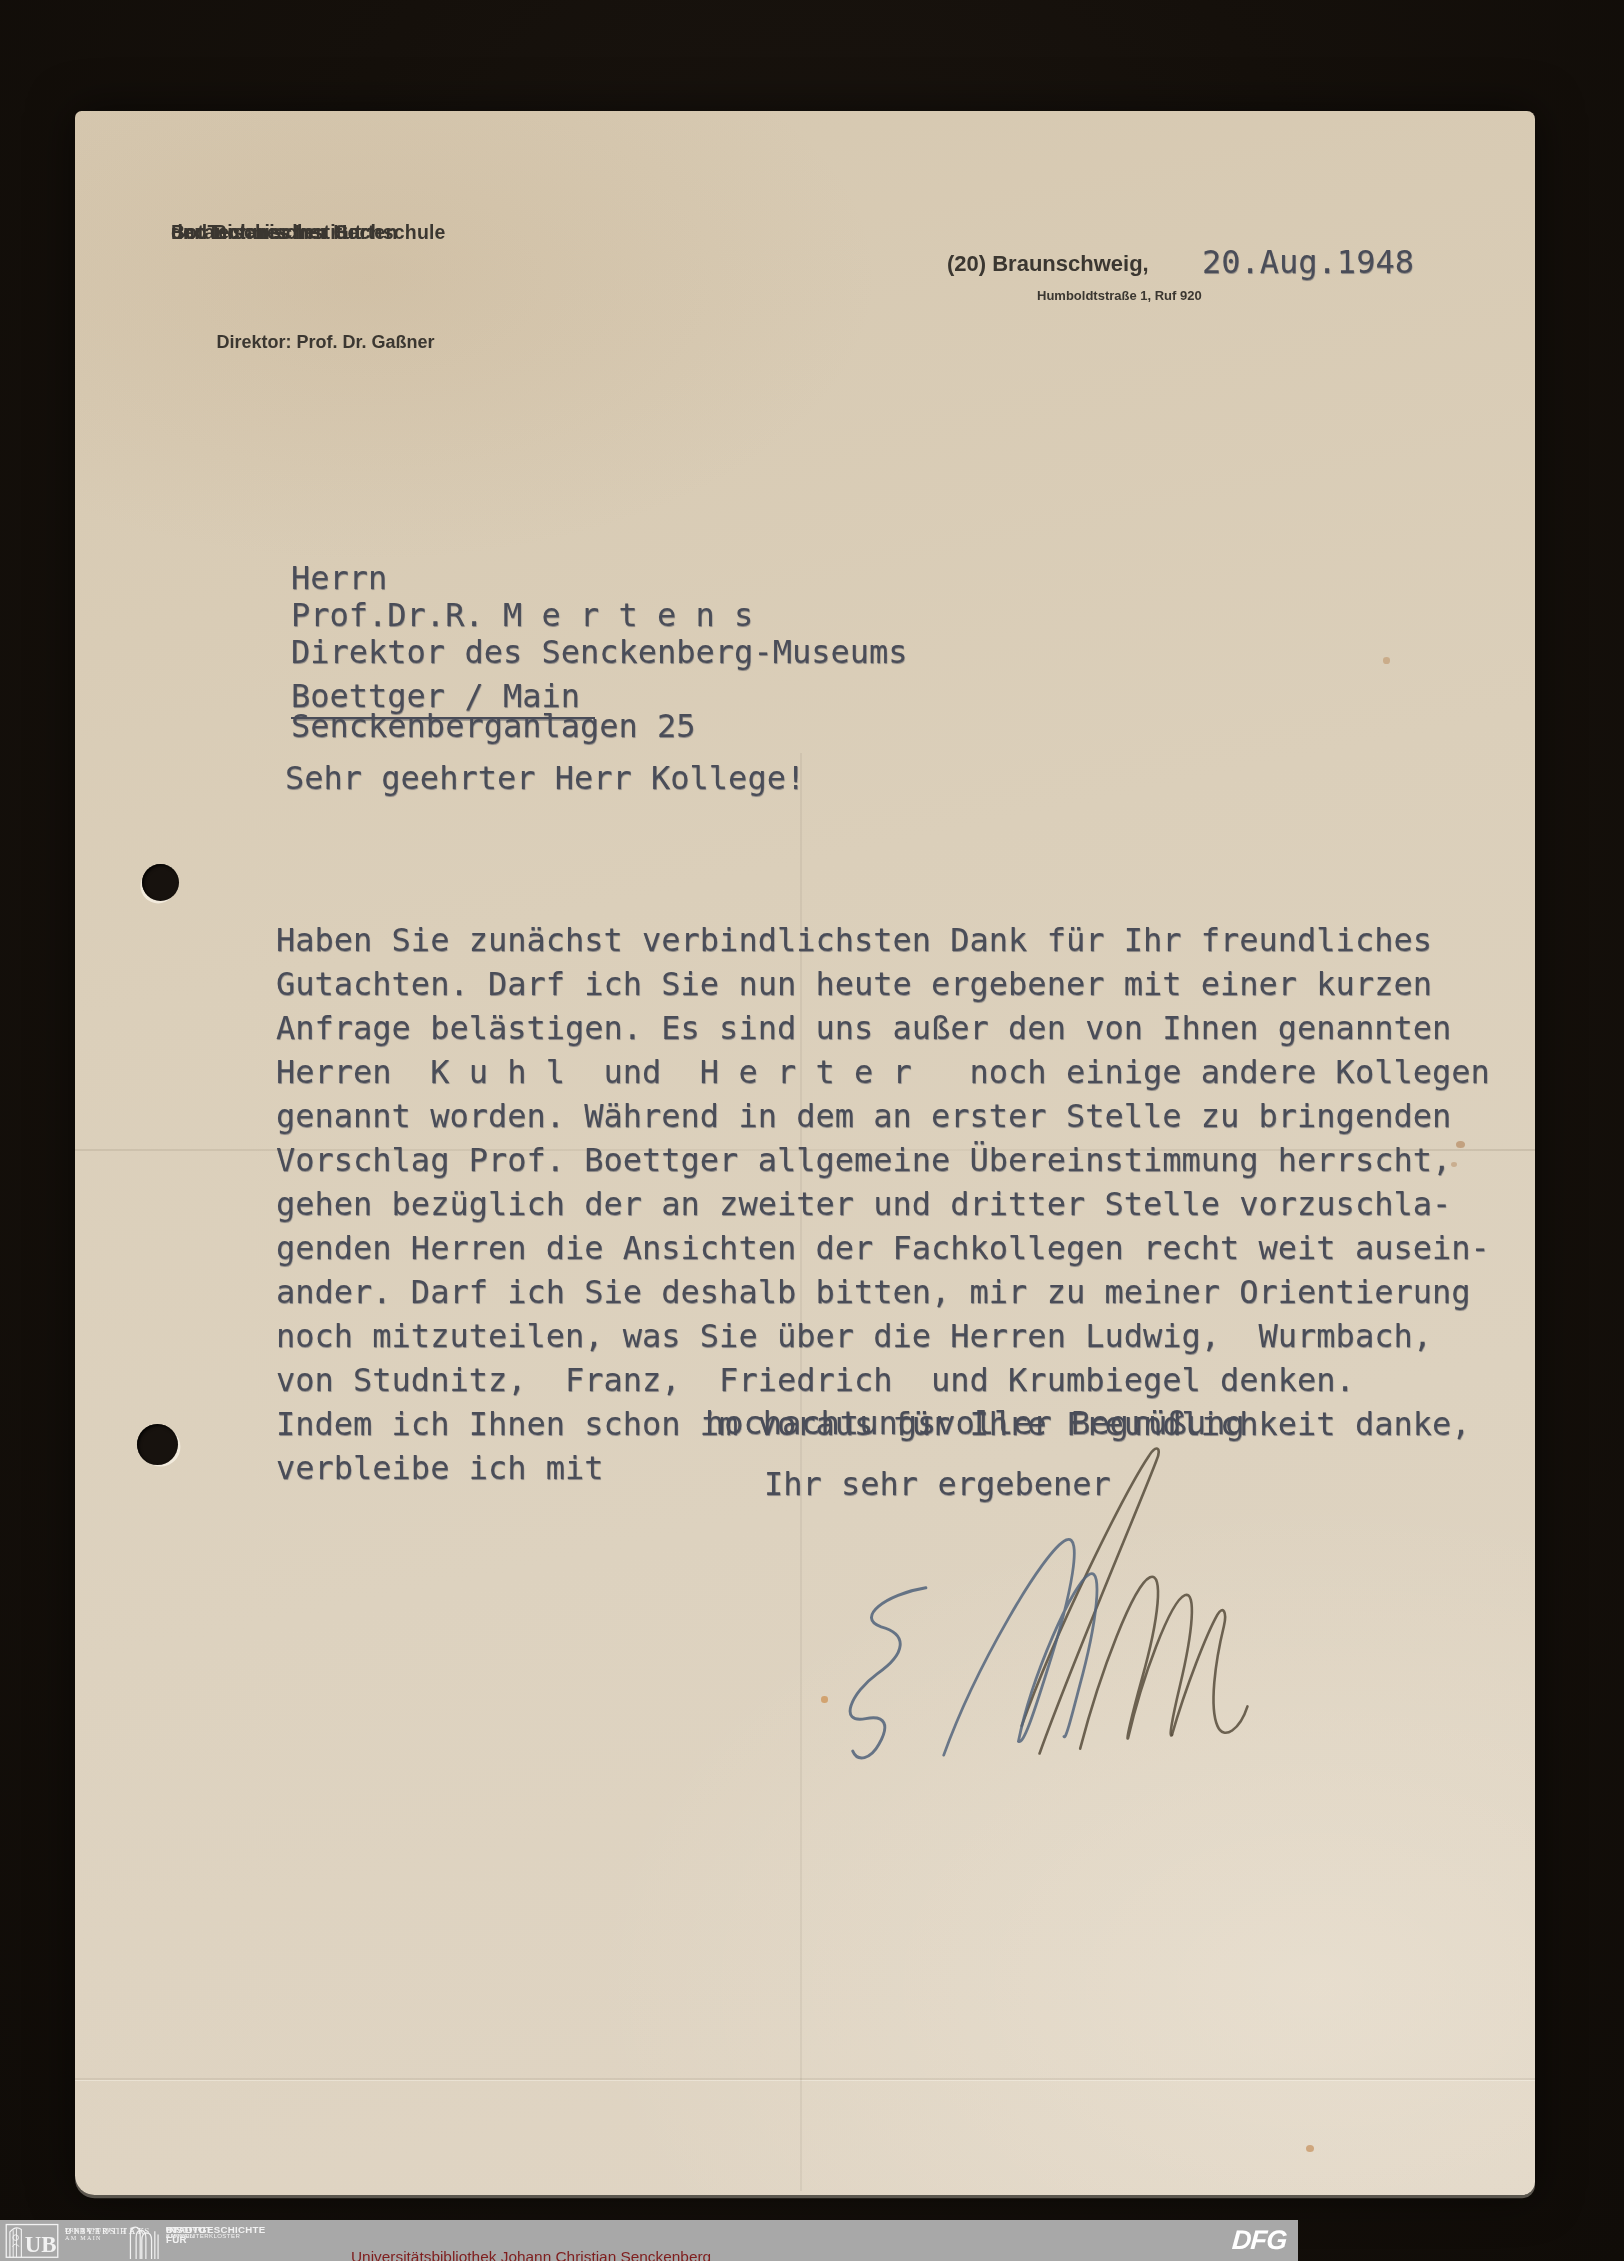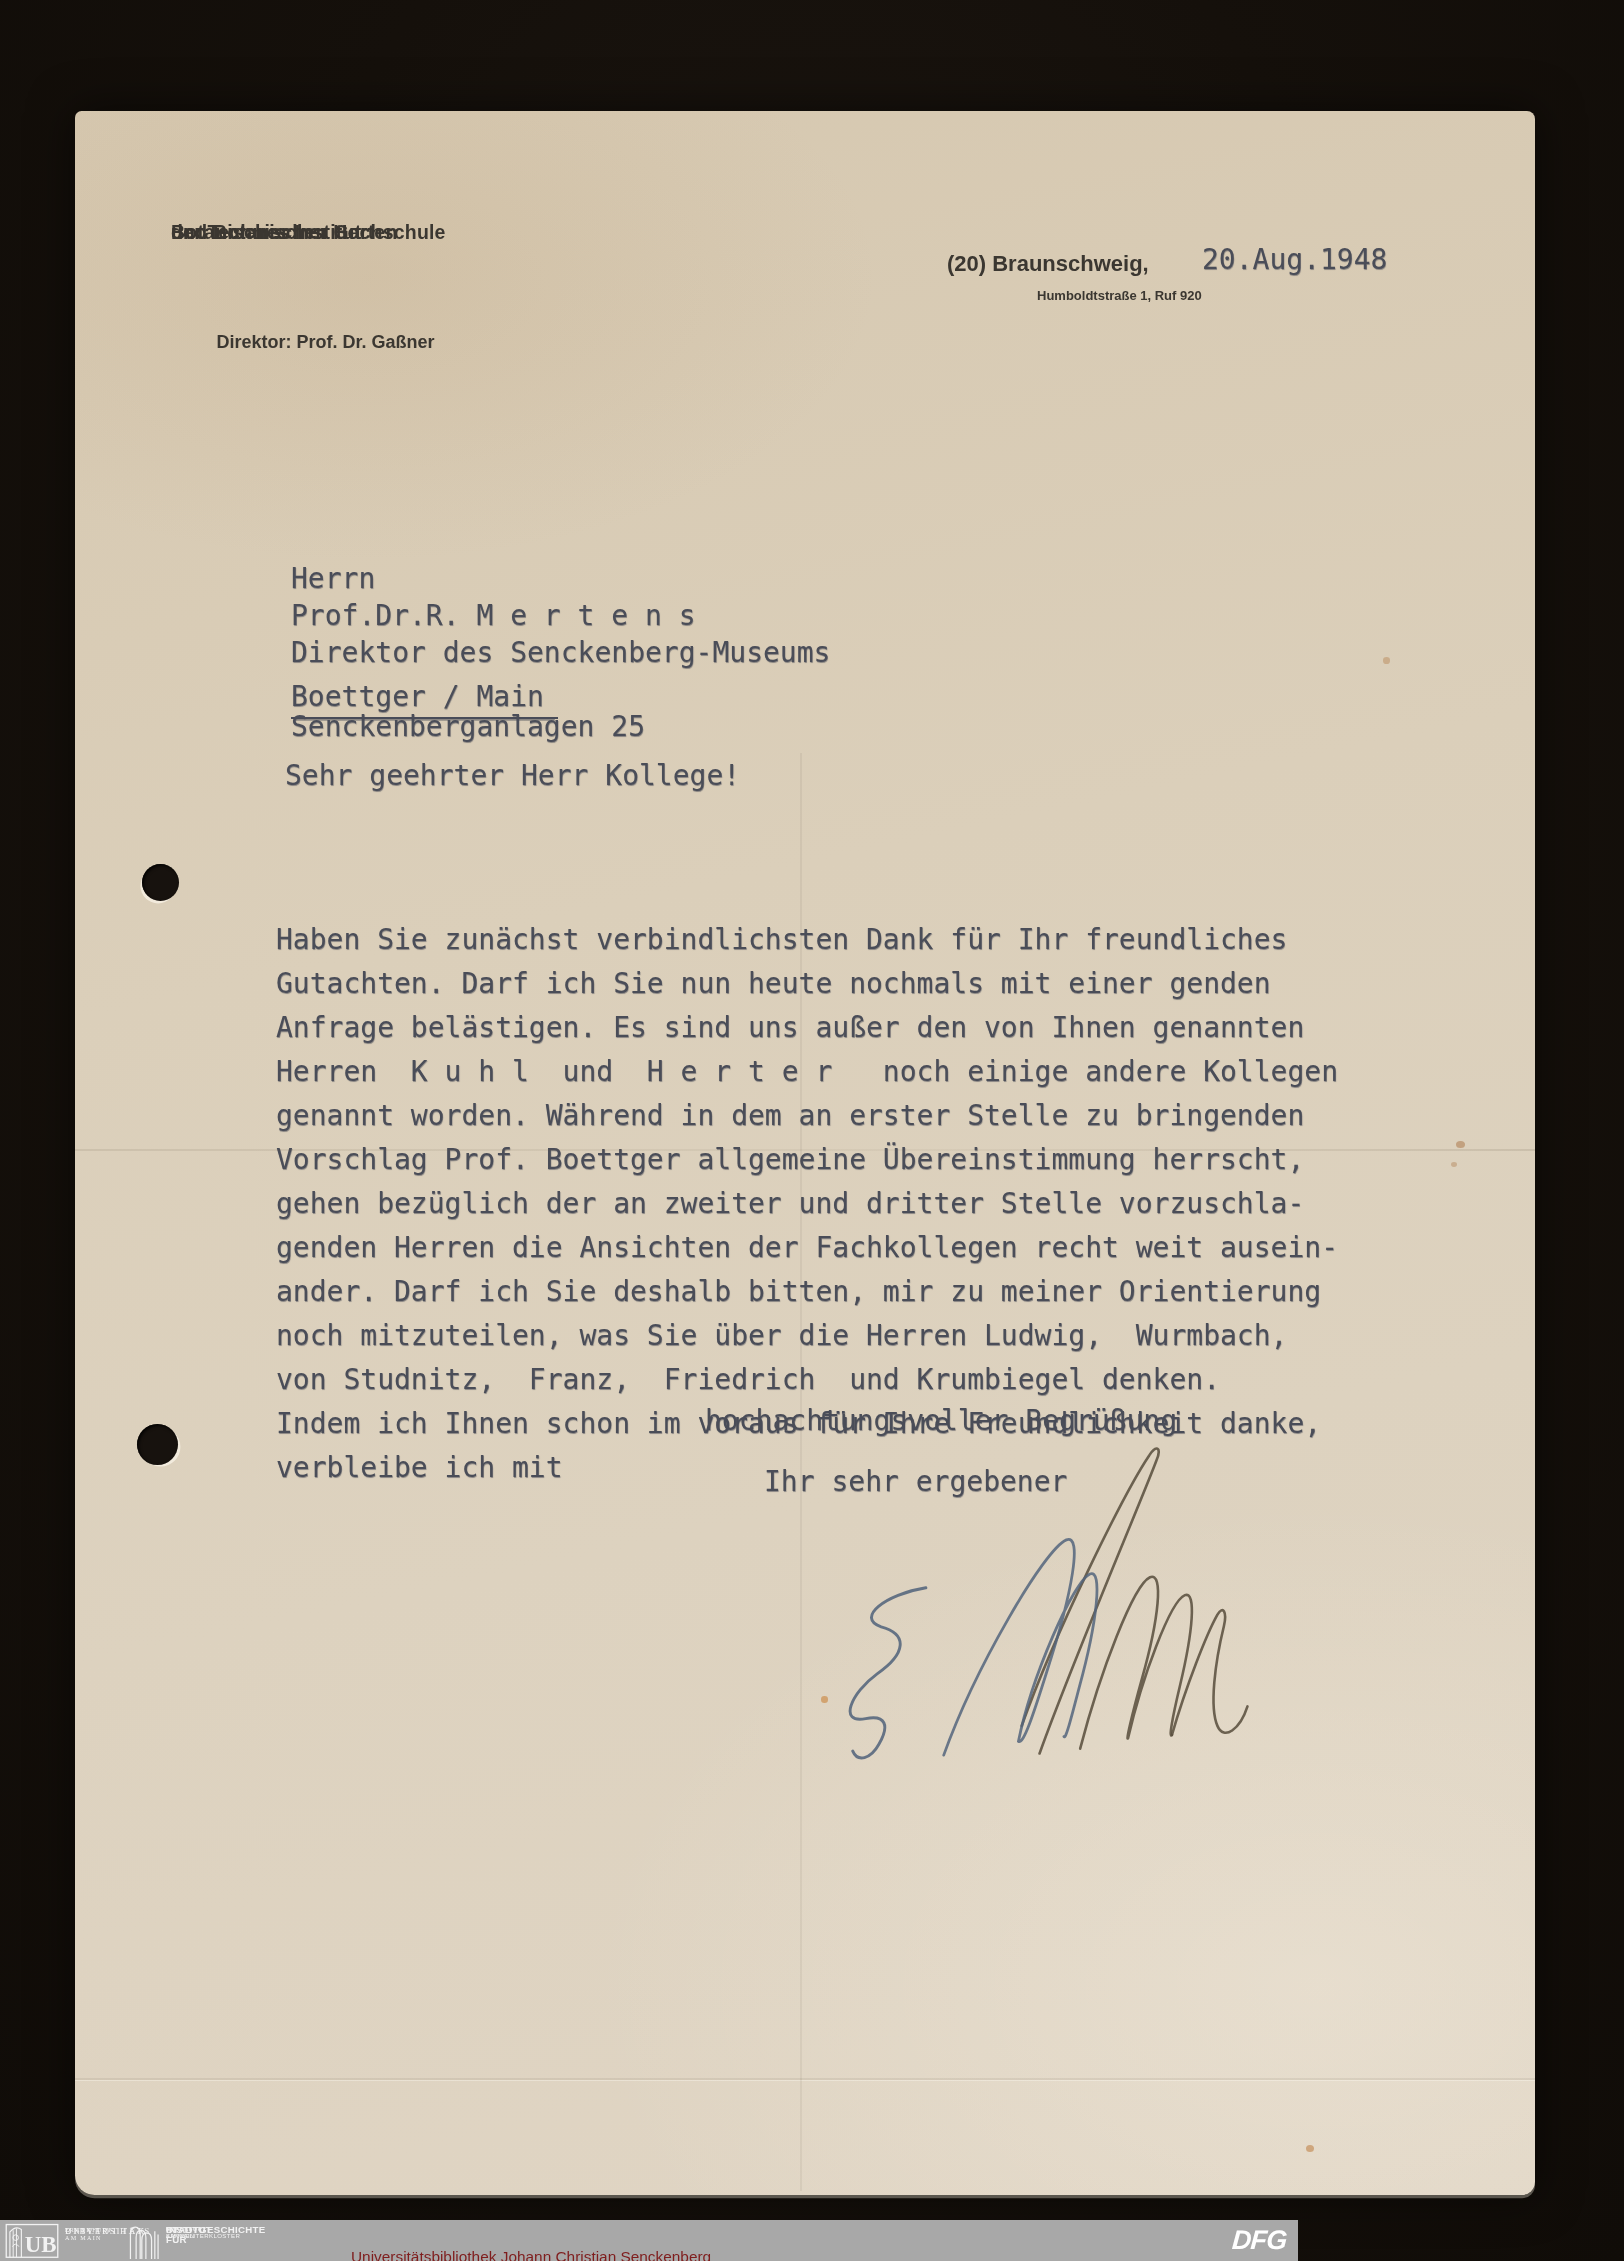--- a/index.html
+++ b/index.html
@@ -17,21 +17,21 @@
       linear-gradient(168deg, #d6c8b0 0%, #dbcfba 38%, #ddd2bf 65%, #e0d5c4 100%);
     border-radius:6.5px 8.1px 13px 19.5px;
     box-shadow:0 3.2px 0 rgba(235,228,212,0.35), 0 0 45px rgba(0,0,0,0.55);
     margin-top:48px;
   }
   #paper *{position:absolute;}
   .print{color:#3b3731;font-weight:bold;}
   .mono{
     position:absolute;
     font-family:"DejaVu Sans Mono","Liberation Mono",monospace;
-    font-size:28px;color:#4a4d58;white-space:pre;
+    font-size:32px;color:#4a4d58;white-space:pre;
     text-shadow:0.5px 0.5px 0.7px rgba(74,77,88,0.55);
   }
   
   .letterhead{left:96px;top:104px;width:309px;text-align:center;
     font-size:19.5px;line-height:35px;letter-spacing:0.2px;}
   .letterhead .line{position:static;display:block;}
   .director{left:96px;top:221px;width:309px;text-align:center;font-size:18px;}
   .city-printed{left:872px;top:140px;font-size:22px;}
   .date-typed{left:1127px;top:132px;}
   .addr-printed{left:962px;top:177px;font-size:13px;}
@@ -109,21 +109,21 @@
     <div>Prof.Dr.R. M e r t e n s</div>
     <div>Direktor des Senckenberg-Museums</div>
     <div class="frankfurt-line"><span class="underlined">Boettger / Main</span></div>
     <div>Senckenberganlagen 25</div>
   </div>
 
   <div class="salutation mono">Sehr geehrter Herr Kollege!</div>
 
   <div class="bodytext mono">
     <div>Haben Sie zunächst verbindlichsten Dank für Ihr freundliches</div>
-    <div>Gutachten. Darf ich Sie nun heute nochmals mit einer genden</div>
+    <div>Gutachten. Darf ich Sie nun heute ergebener mit einer kurzen</div>
     <div>Anfrage belästigen. Es sind uns außer den von Ihnen genannten</div>
     <div>Herren  K u h l  und  H e r t e r   noch einige andere Kollegen</div>
     <div>genannt worden. Während in dem an erster Stelle zu bringenden</div>
     <div>Vorschlag Prof. Boettger allgemeine Übereinstimmung herrscht,</div>
     <div>gehen bezüglich der an zweiter und dritter Stelle vorzuschla-</div>
     <div>genden Herren die Ansichten der Fachkollegen recht weit ausein-</div>
     <div>ander. Darf ich Sie deshalb bitten, mir zu meiner Orientierung</div>
     <div>noch mitzuteilen, was Sie über die Herren Ludwig,  Wurmbach,</div>
     <div>von Studnitz,  Franz,  Friedrich  und Krumbiegel denken.</div>
     <div>Indem ich Ihnen schon im voraus für Ihre Freundlichkeit danke,</div>

